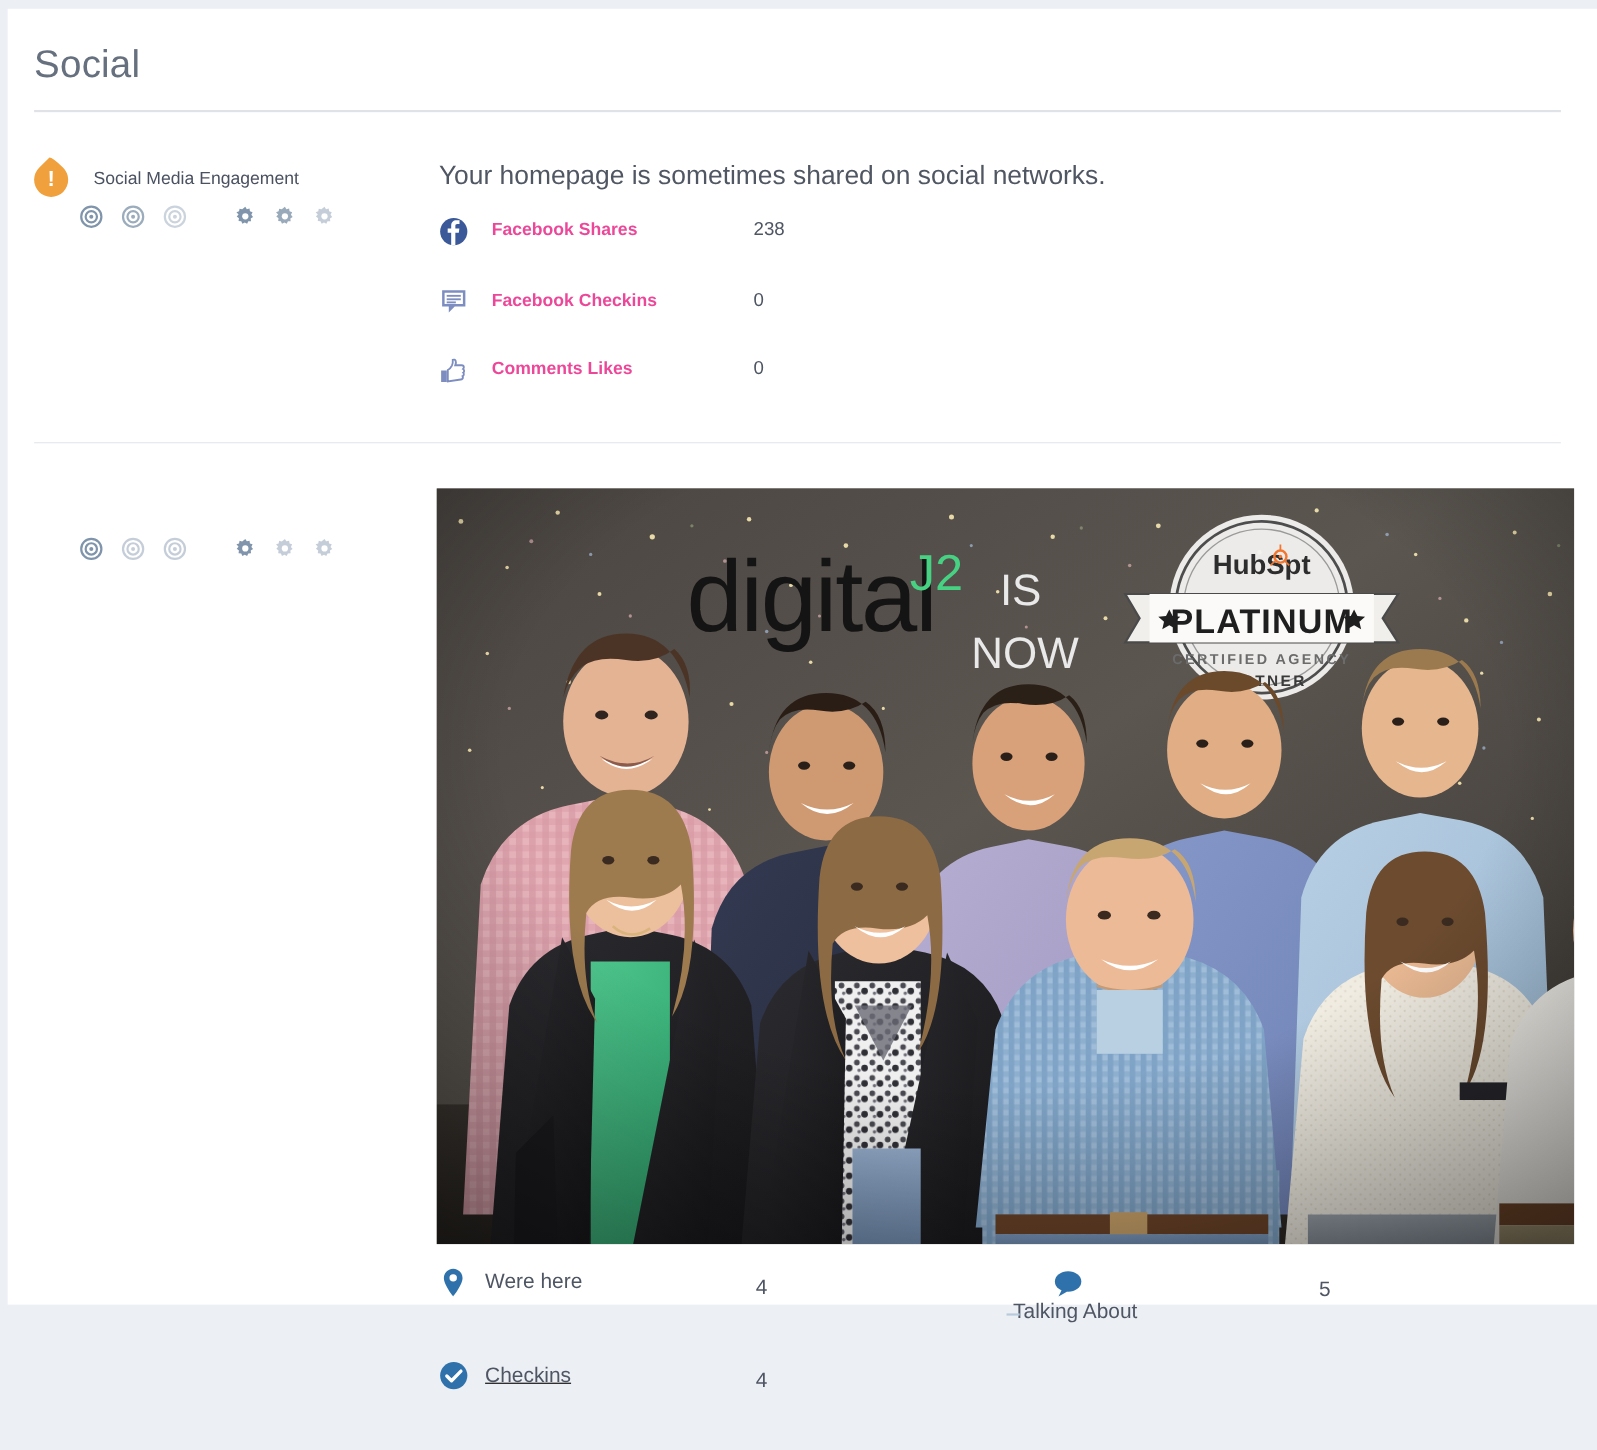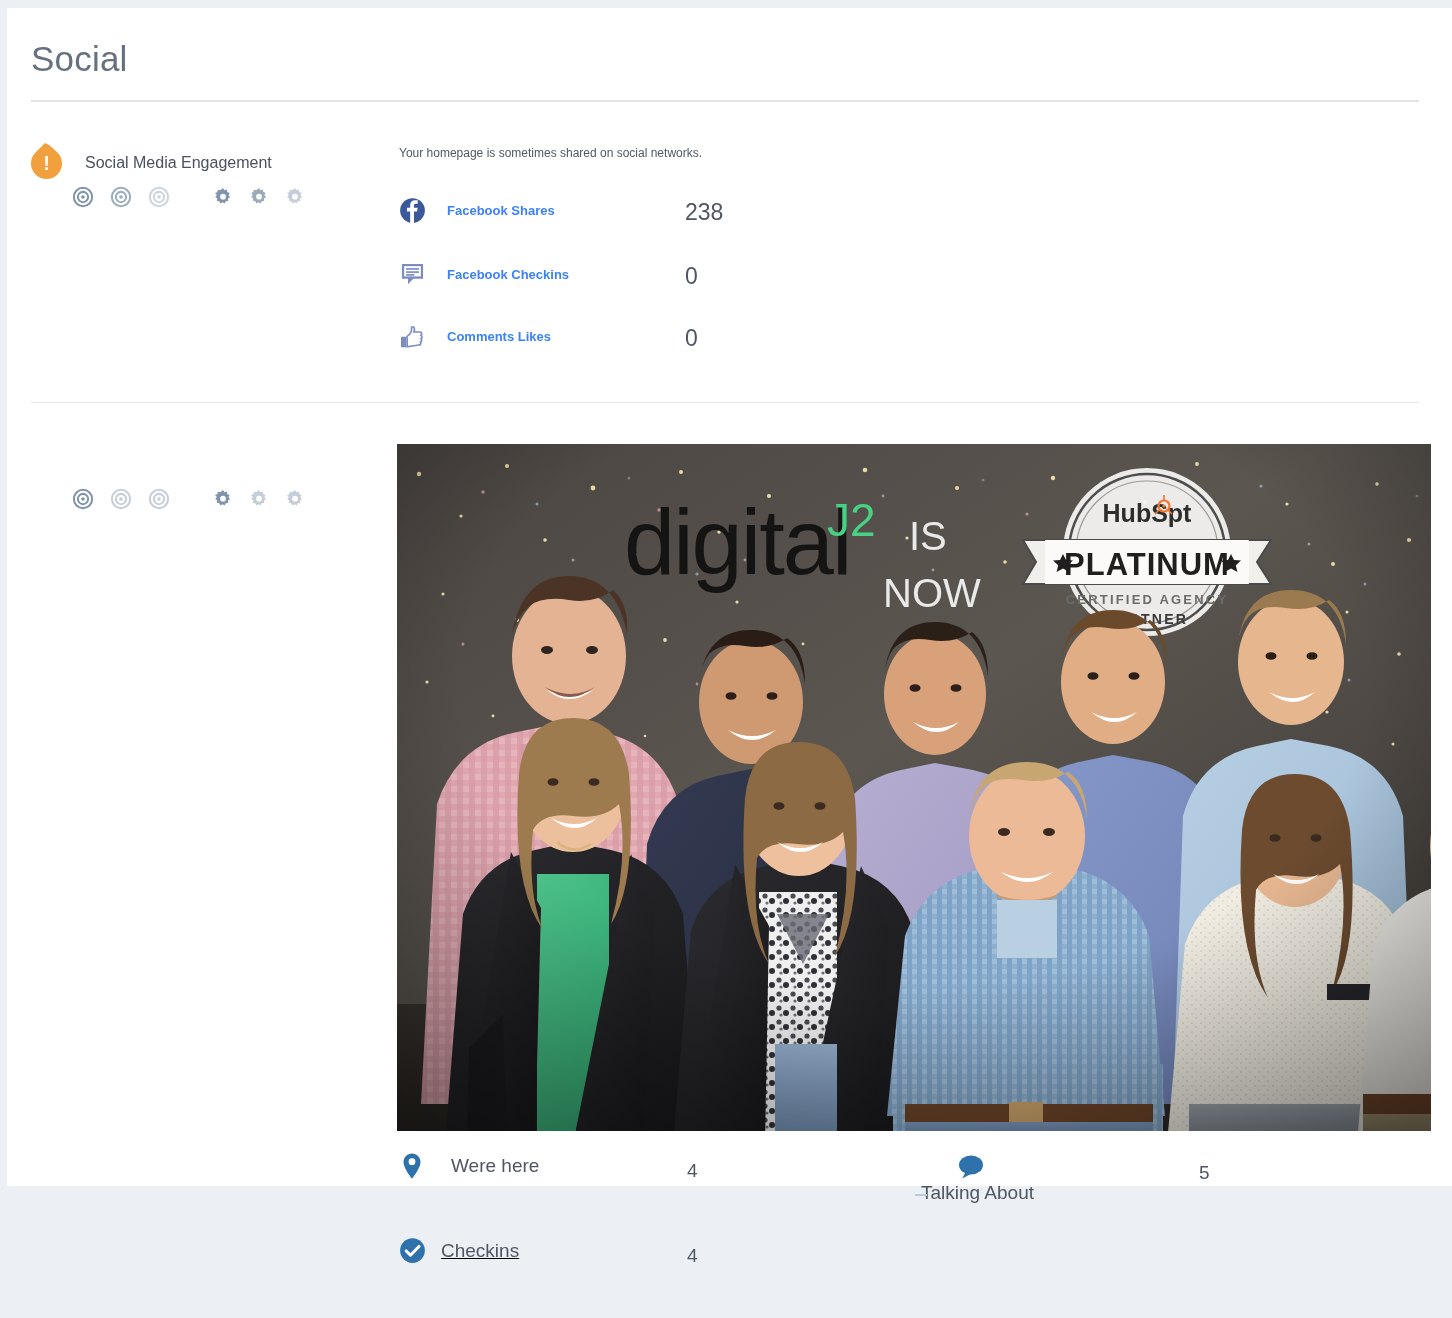--- a/index.html
+++ b/index.html
@@ -76,44 +76,44 @@
     align-items: center;
   }
   .icon-row .tgt, .icon-row .gear { display: block; }
   .icon-row .tgt { margin-right: 16px; }
   .icon-row .gap { width: 26px; }
   .icon-row .gear { margin-right: 14px; }
   
   .metric-intro {
     position: absolute;
     left: 392px; top: 138px;
-    font-size: 12px;
+    font-size: 24px;
     color: #505763;
   }
   .metric-row {
     position: absolute;
     left: 392px;
     display: flex;
     align-items: center;
     height: 32px;
   }
   .metric-icon {
     width: 28px; flex: 0 0 28px;
     display: flex; align-items: center; justify-content: flex-start;
   }
   .metric-label {
     margin-left: 20px;
-    font-size: 13px;
+    font-size: 16px;
     font-weight: 700;
-    color: #3b82f6;
+    color: #ec4899;
     white-space: nowrap;
   }
   .metric-value {
     position: absolute;
-    font-size: 23px;
+    font-size: 17px;
     color: #4f5663;
   }
   
   .photo-frame {
     position: absolute;
     left: 390px; top: 436px;
     width: 1034px; height: 687px;
     overflow: hidden;
     background: #3a3733;
   }
@@ -597,21 +597,21 @@
         <path d="M1033 386q6-56 53-56t55 56q0-32-17-44-19 12-43 8-24-4-37 8-9 10-11 28z" fill="#c49a5e"></path>
         <ellipse cx="1066" cy="396" rx="5.5" ry="3.8" fill="#3a2a20"></ellipse>
         <ellipse cx="1107" cy="396" rx="5.5" ry="3.8" fill="#3a2a20"></ellipse>
         <path d="M1064 432q24 20 46 0-23 12-46 0z" fill="#fff"></path>
       </g>
 
       <rect width="1034" height="687" fill="url(#vig)"></rect>
     </svg>
   </div>
 
-  <div class="stat" style="left:390px; top:1144px;gap:10px;">
+  <div class="stat" style="left:390px; top:1144px;">
     <span class="s-icon">
       <svg width="24" height="28" viewBox="0 0 24 28">
         <path fill="#2f72ab" d="M12 1.4C7.3 1.4 3.5 5.2 3.5 9.9c0 6.3 8.5 16.7 8.5 16.7s8.5-10.4 8.5-16.7c0-4.7-3.8-8.5-8.5-8.5z"></path>
         <circle cx="12" cy="9.7" r="3.4" fill="#ffffff"></circle>
       </svg>
     </span>
     <span class="s-label">Were here</span>
   </div>
   <div class="stat-value" style="left:680px; top:1152px;">4</div>
 

